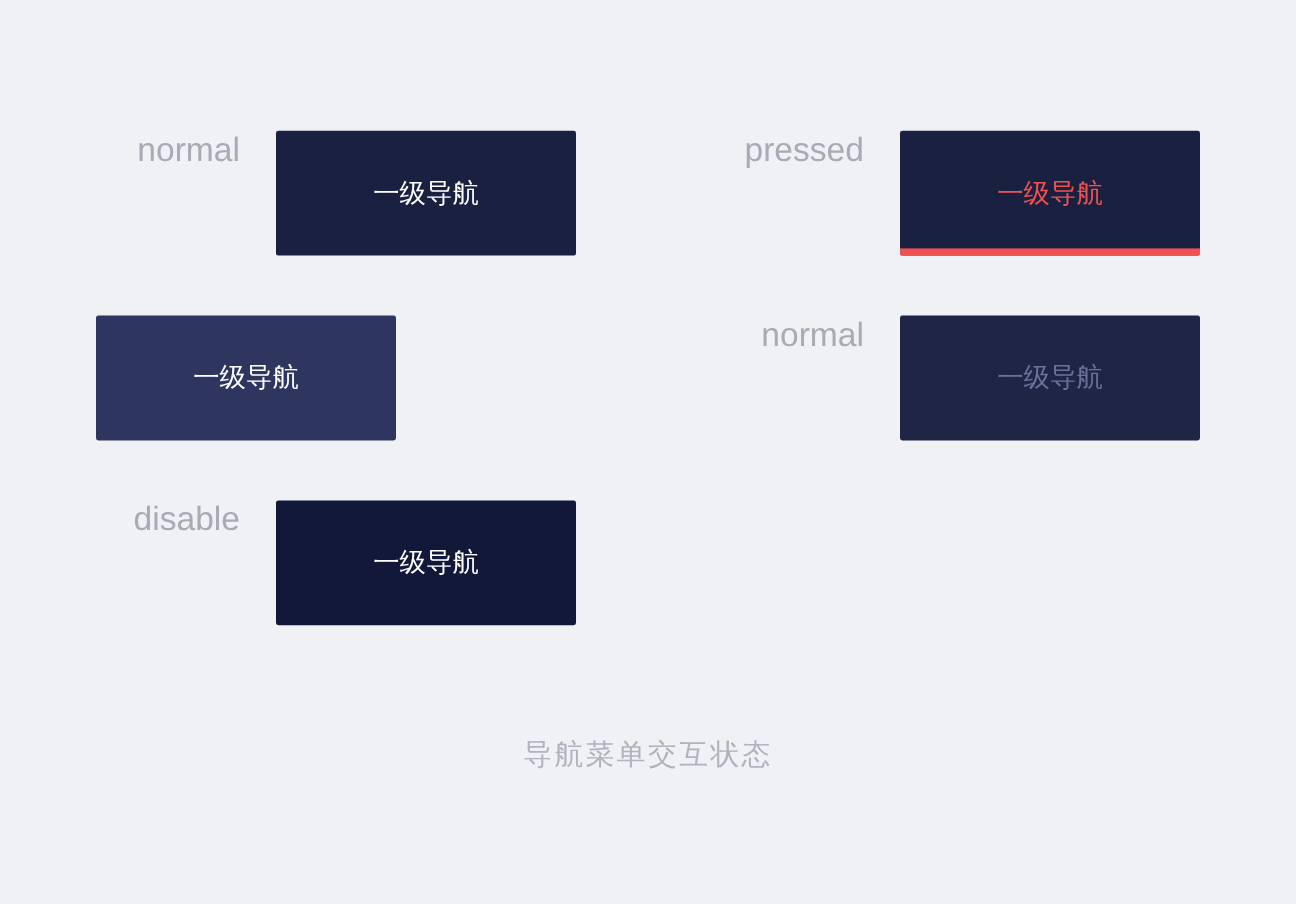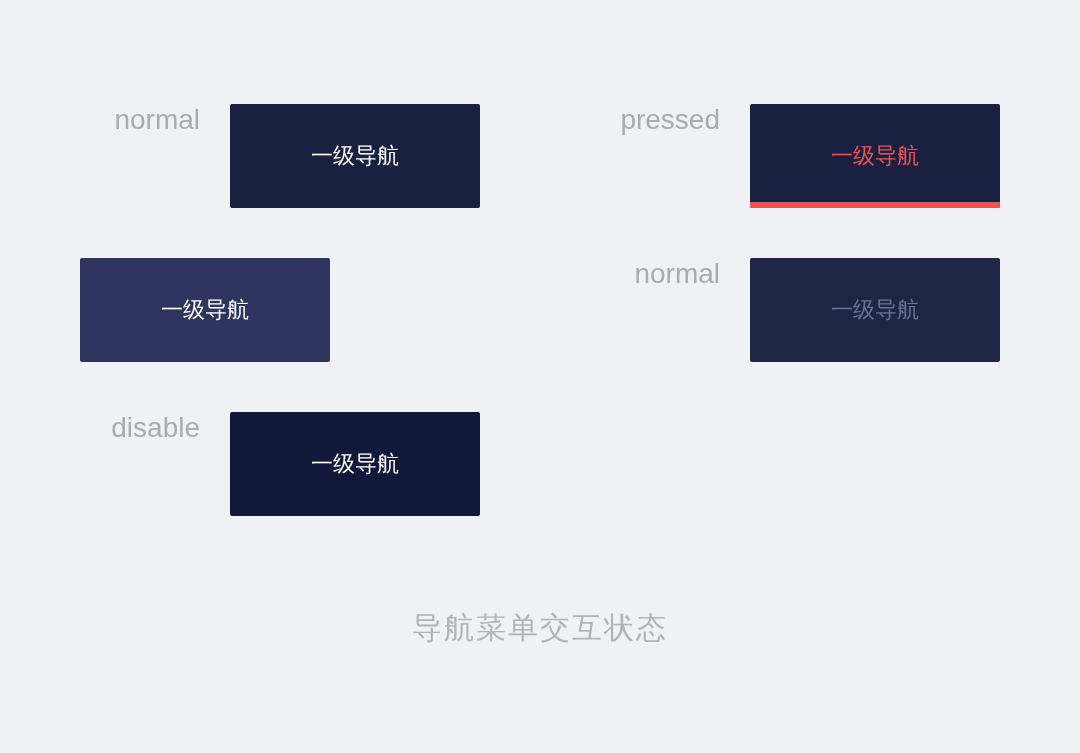--- a/index.html
+++ b/index.html
@@ -89,21 +89,21 @@
     .nav-button.pressed {
       background-color: #12183a;
       color: #ffffff;
     }
 
     .pressed-row {
       grid-column: 1;
     }
 
     .page-title {
-      font-size: 30px;
+      font-size: 24px;
       color: #b0b3be;
       letter-spacing: 2px;
       margin-top: 32px;
     }
   </style>
 </head>
 <body>
 
 <div class="demo-grid">
 

